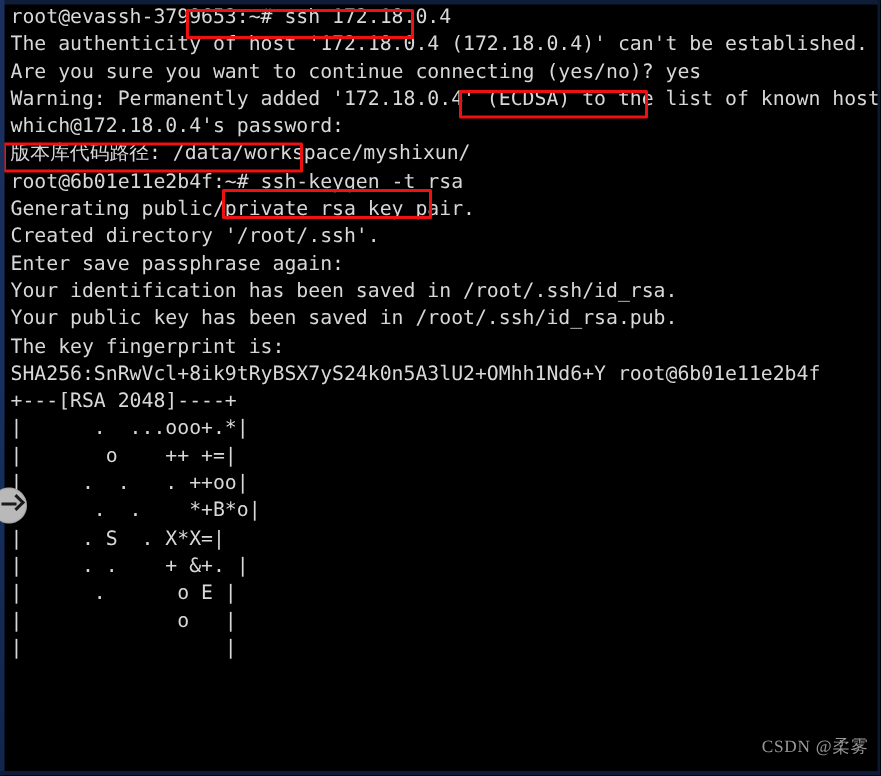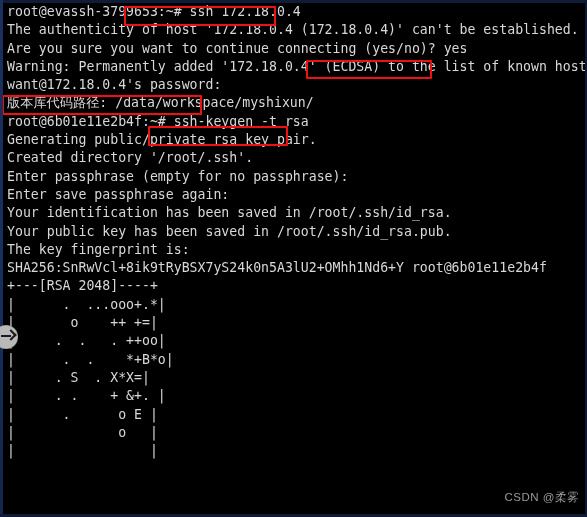--- a/index.html
+++ b/index.html
@@ -123,21 +123,21 @@
     height: 6px;
     border-top: 2px solid #1a1a1a;
     border-right: 2px solid #1a1a1a;
     transform: rotate(45deg);
   }
 
   .watermark {
     position: absolute;
     right: 8px;
     bottom: 12px;
-    font-family: Liberation Sans, sans-serif;
+    font-family: Liberation Serif, serif;
     font-size: 11.5px;
     color: #9a9a9a;
     z-index: 7;
     white-space: pre;
     letter-spacing: 0.5px;
   }
 </style>
 </head>
 <body>
 
@@ -147,26 +147,25 @@
   <div class="left-border"></div>
   <div class="right-border"></div>
   <div class="bottom-border"></div>
 
   <div class="screen" id="screen">
 
   <div class="line">root@evassh-3799653:~# ssh 172.18.0.4</div>
       <div class="line">The authenticity of host '172.18.0.4 (172.18.0.4)' can't be established.</div>
       <div class="line">Are you sure you want to continue connecting (yes/no)? yes</div>
       <div class="line">Warning: Permanently added '172.18.0.4' (ECDSA) to the list of known host</div>
-      <div class="line">want@172.18.0.4's password:</div>
+      <div class="line">which@172.18.0.4's password:</div>
       <div class="line">版本库代码路径: /data/workspace/myshixun/</div>
       <div class="line">root@6b01e11e2b4f:~# ssh-keygen -t rsa</div>
       <div class="line">Generating public/private rsa key pair.</div>
       <div class="line">Created directory '/root/.ssh'.</div>
-      <div class="line">Enter passphrase (empty for no passphrase):</div>
       <div class="line">Enter save passphrase again:</div>
       <div class="line">Your identification has been saved in /root/.ssh/id_rsa.</div>
       <div class="line">Your public key has been saved in /root/.ssh/id_rsa.pub.</div>
       <div class="line">The key fingerprint is:</div>
       <div class="line">SHA256:SnRwVcl+8ik9tRyBSX7yS24k0n5A3lU2+OMhh1Nd6+Y root@6b01e11e2b4f</div>
       <div class="line">+---[RSA 2048]----+</div>
       <div class="line">|      .  ...ooo+.*|</div>
       <div class="line">|       o    ++ +=|</div>
       <div class="line">|     .  .   . ++oo|</div>
       <div class="line">|      .  .    *+B*o|</div>

